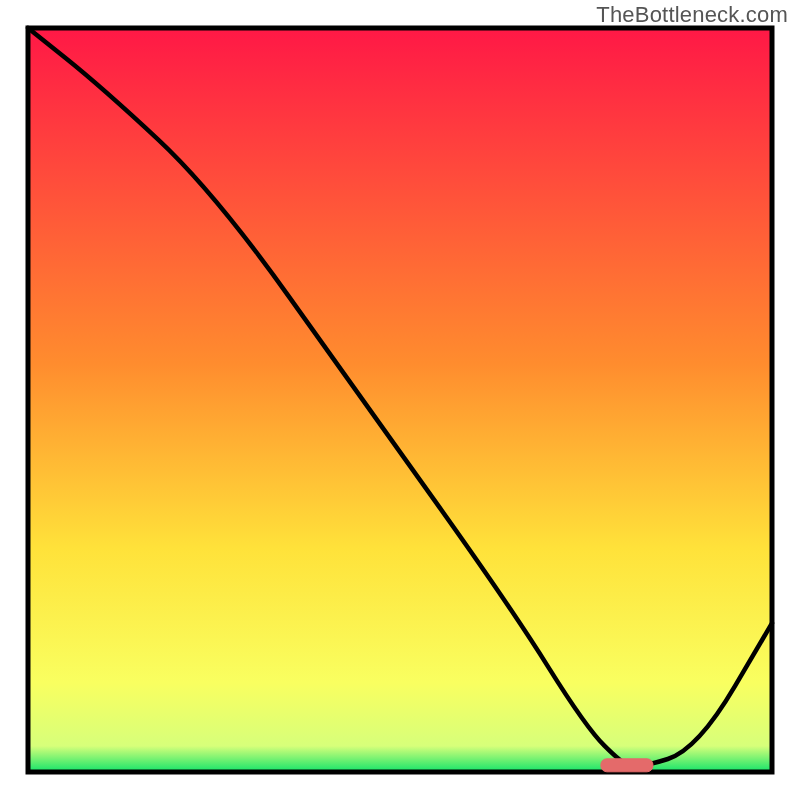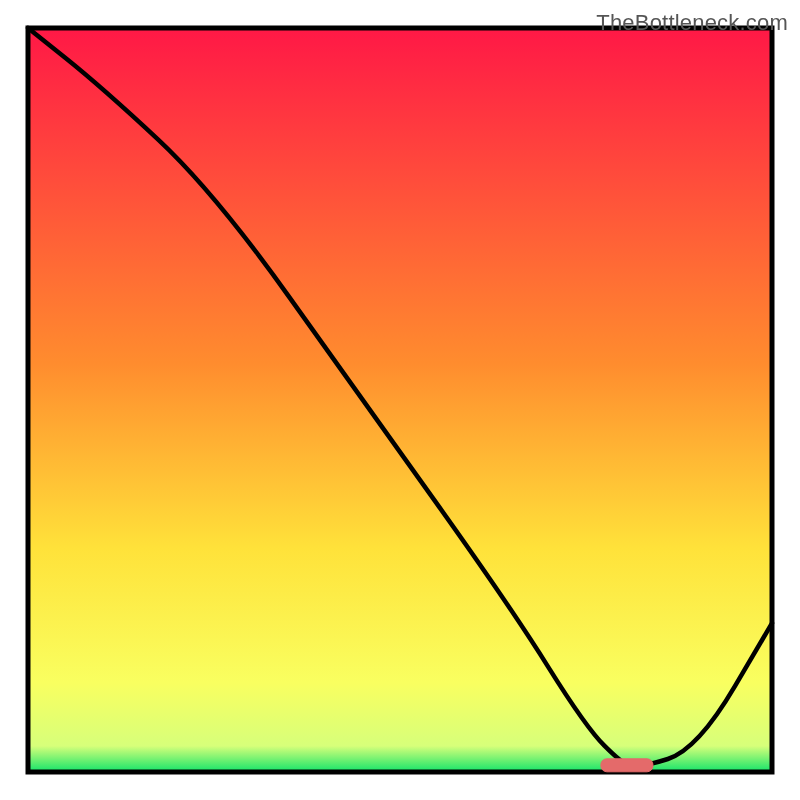--- a/index.html
+++ b/index.html
@@ -18,21 +18,20 @@
   }
   .watermark {
     position: absolute;
     top: 2px;
     right: 12px;
     color: #555;
     font-size: 22px;
     letter-spacing: 0.2px;
     font-weight: 500;
     user-select: none;
-    margin-top: 8px;
   }
   svg {
     display: block;
   }
 </style>
 </head>
 <body>
 
 <div class="frame">
   <div class="watermark">TheBottleneck.com</div>

